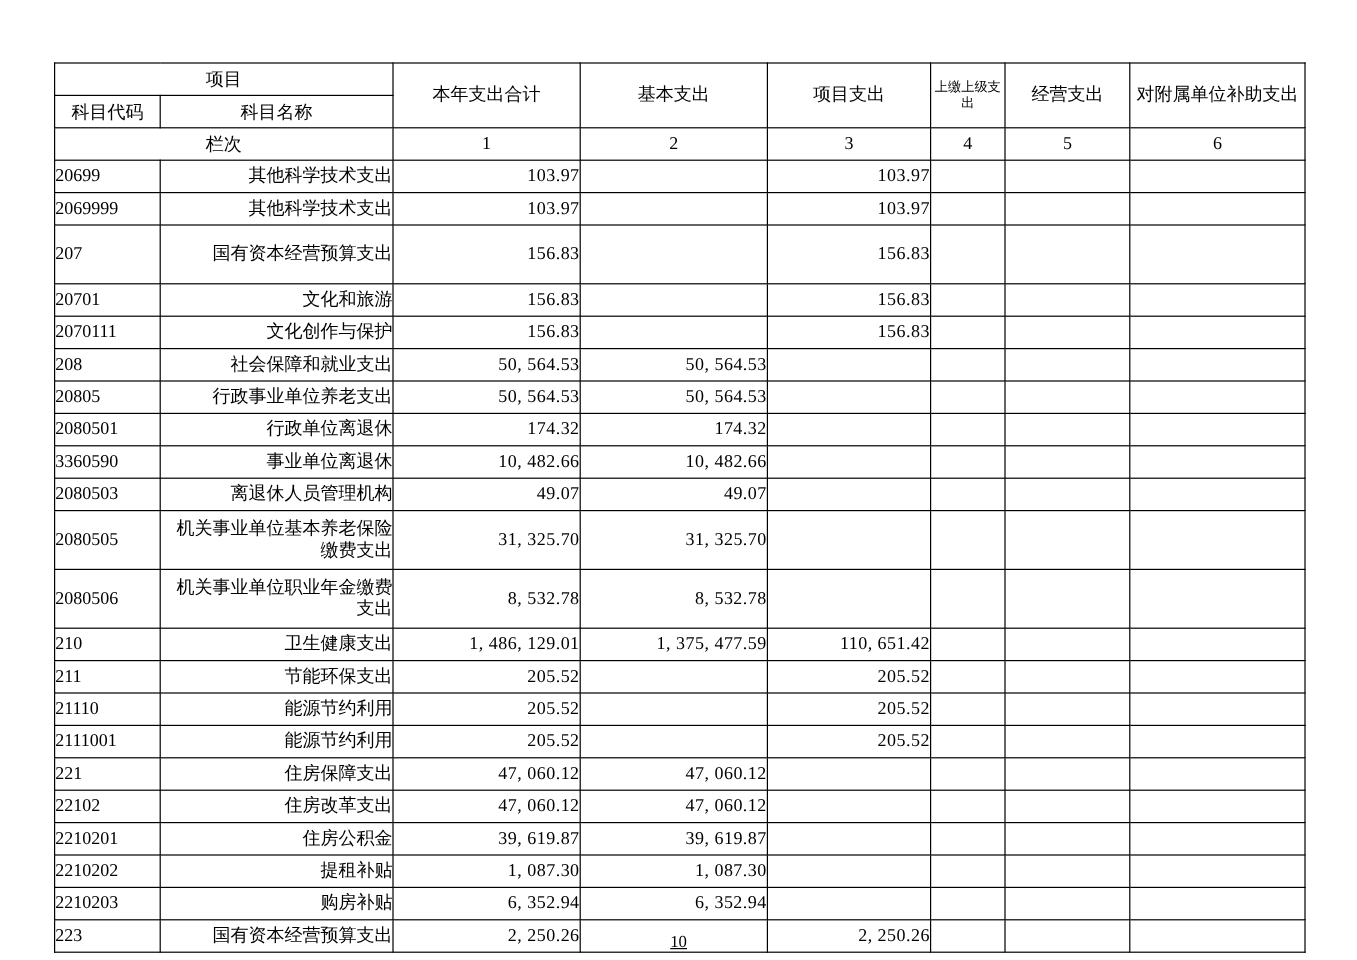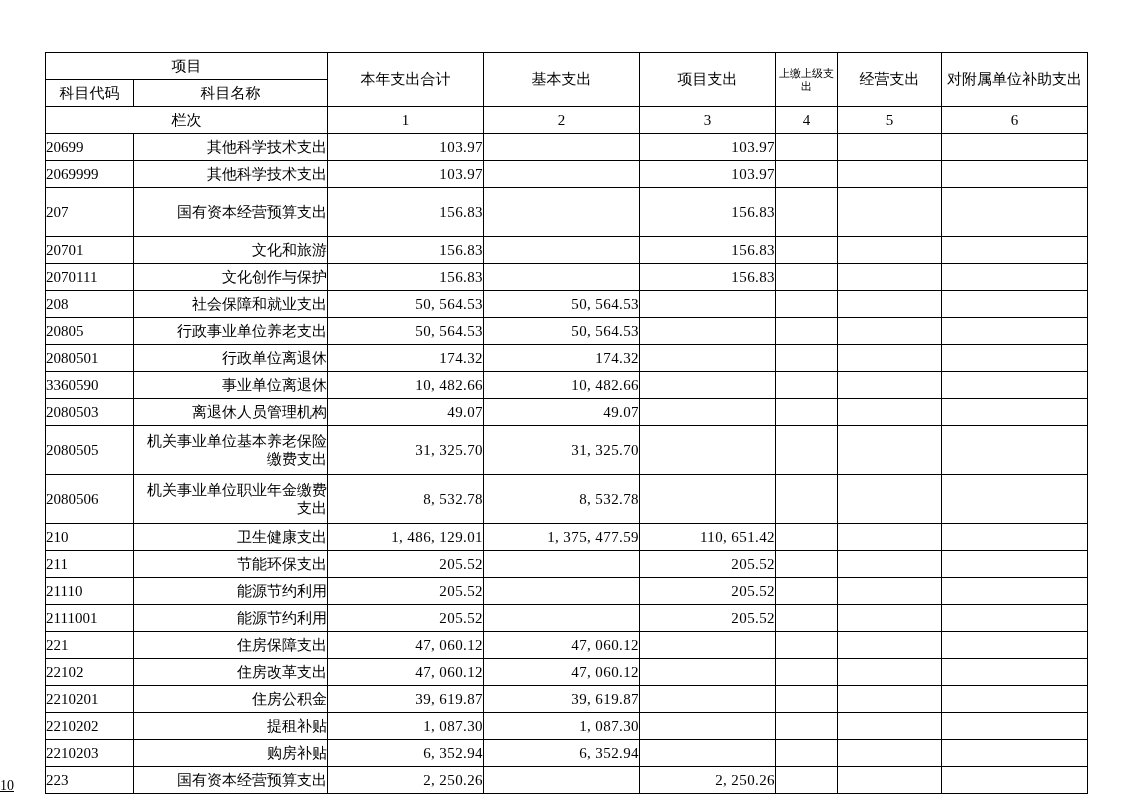--- a/index.html
+++ b/index.html
@@ -98,21 +98,21 @@
     letter-spacing: 0.4px;
   }
   tr.r1 td { height: 26px; }
   tr.r2 td { height: 48px; }
 
   .footer-num {
     position: absolute;
     left: 0;
     top: 778px;
     width: 1131px;
-    text-align: left;
+    text-align: center;
     font-size: 14px;
     font-family: "Liberation Serif", "DejaVu Serif", serif;
     text-decoration: underline;
   }
 </style>
 </head>
 <body>
 
 <div class="page">
 

